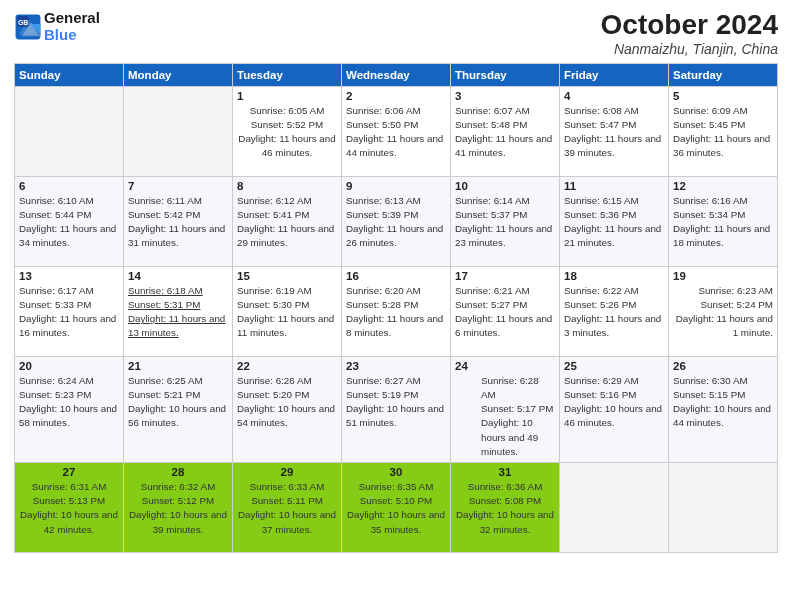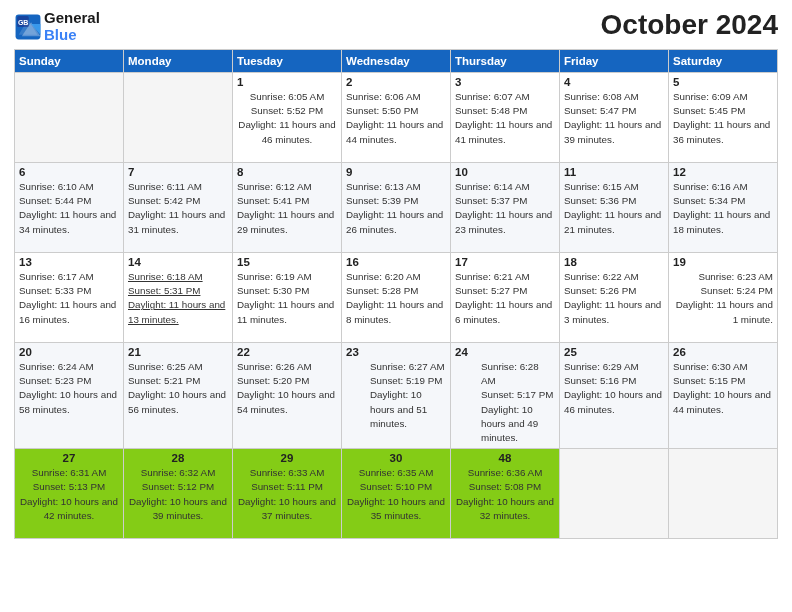--- a/index.html
+++ b/index.html
@@ -112,20 +112,21 @@
       </svg>
       <div>
         <div class="logo-text">
           <span style="color:#1a1a1a">General</span><br>
           <span class="blue">Blue</span>
         </div>
       </div>
     </div>
     <div class="title-block">
       <div class="month-title">October 2024</div>
+      <div class="location">Nanmaizhu, Tianjin, China</div>
     </div>
   </div>
 
   <table class="calendar">
     <thead>
       <tr>
         <th>Sunday</th>
         <th>Monday</th>
         <th>Tuesday</th>
         <th>Wednesday</th>
@@ -271,21 +272,21 @@
 Daylight: 10 hours and 56 minutes.</div>
           </td>
           <td>
             <span class="day-num">22</span>
             <div class="day-info" style="white-space: pre-line;">Sunrise: 6:26 AM
 Sunset: 5:20 PM
 Daylight: 10 hours and 54 minutes.</div>
           </td>
           <td>
             <span class="day-num">23</span>
-            <div class="day-info" style="white-space: pre-line; margin-left: 24px;">Sunrise: 6:27 AM
+            <div class="day-info" style="white-space: pre-line;">Sunrise: 6:27 AM
 Sunset: 5:19 PM
 Daylight: 10 hours and 51 minutes.</div>
           </td>
           <td>
             <span class="day-num">24</span>
             <div class="day-info" style="white-space: pre-line; margin-left: 26px;">Sunrise: 6:28 AM
 Sunset: 5:17 PM
 Daylight: 10 hours and 49 minutes.</div>
           </td>
           <td>
@@ -320,21 +321,21 @@
 Sunset: 5:11 PM
 Daylight: 10 hours and 37 minutes.</div>
           </td>
           <td>
             <span class="day-num">30</span>
             <div class="day-info" style="white-space: pre-line;">Sunrise: 6:35 AM
 Sunset: 5:10 PM
 Daylight: 10 hours and 35 minutes.</div>
           </td>
           <td>
-            <span class="day-num">48</span>
+            <span class="day-num">31</span>
             <div class="day-info" style="white-space: pre-line;">Sunrise: 6:36 AM
 Sunset: 5:08 PM
 Daylight: 10 hours and 32 minutes.</div>
           </td>
           <td class="empty" style="background: rgb(245, 245, 245);"></td>
           <td class="empty" style="background: rgb(245, 245, 245);"></td>
         </tr>
       </tbody>
   </table>
 </div>

